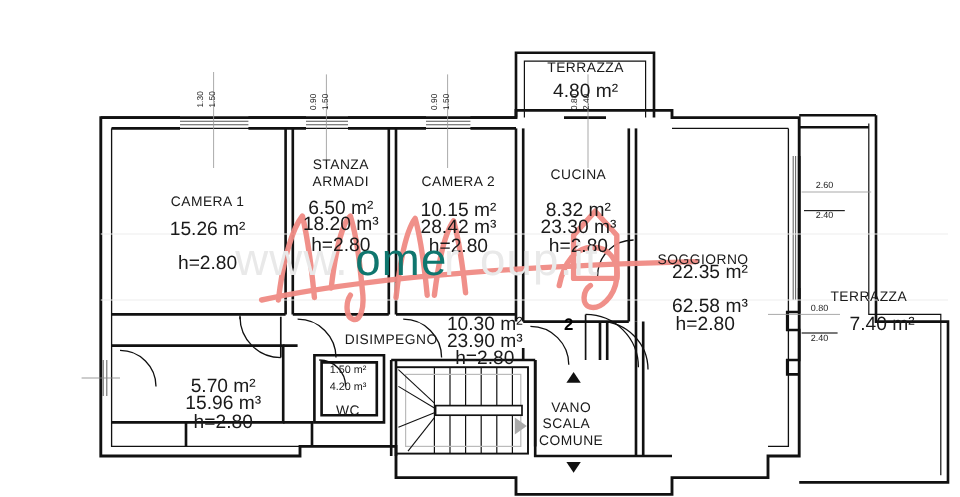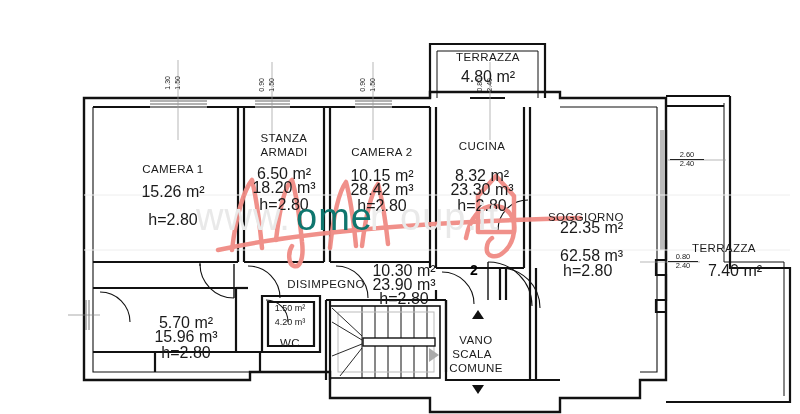--- a/index.html
+++ b/index.html
@@ -9,21 +9,21 @@
   svg#planvec{position:absolute;left:0;top:0;width:800px;height:414px;}
   .lbl{position:absolute;white-space:nowrap;line-height:1.18;text-align:center;
        font-family:"Liberation Sans","DejaVu Sans",sans-serif;color:#1a1a1a;}
   .rname{font-size:11.5px;letter-spacing:.4px;}
   .rval{font-size:16px;}
   .small{font-size:9px;}
   .dimv{position:absolute;font-size:7px;letter-spacing:0;
         writing-mode:vertical-rl;transform:rotate(180deg);
         font-family:"Liberation Sans","DejaVu Sans",sans-serif;color:#222;}
   .dimh{position:absolute;font-size:7.5px;color:#222;line-height:1.05;text-align:center;}
-  .dimh .t{border-bottom:0.8px solid #222;padding-bottom:0px;display:block;}
+  .dimh .t{border-bottom:0.8px solid #222;padding-bottom:16px;display:block;}
   .aptnum{position:absolute;font-size:14px;font-weight:bold;}
   .wm{position:absolute;pointer-events:none;}
   .wmtext{font-size:38px;color:#e9e9e9;font-family:"Liberation Sans","DejaVu Sans",sans-serif;
           letter-spacing:1px;white-space:nowrap;}
   .arrowup,.arrowdn{position:absolute;width:0;height:0;}
   .arrowup{border-left:6px solid transparent;border-right:6px solid transparent;border-bottom:9px solid #111;}
   .arrowdn{border-left:6px solid transparent;border-right:6px solid transparent;border-top:9px solid #111;}
 </style>
 </head>
 <body>

